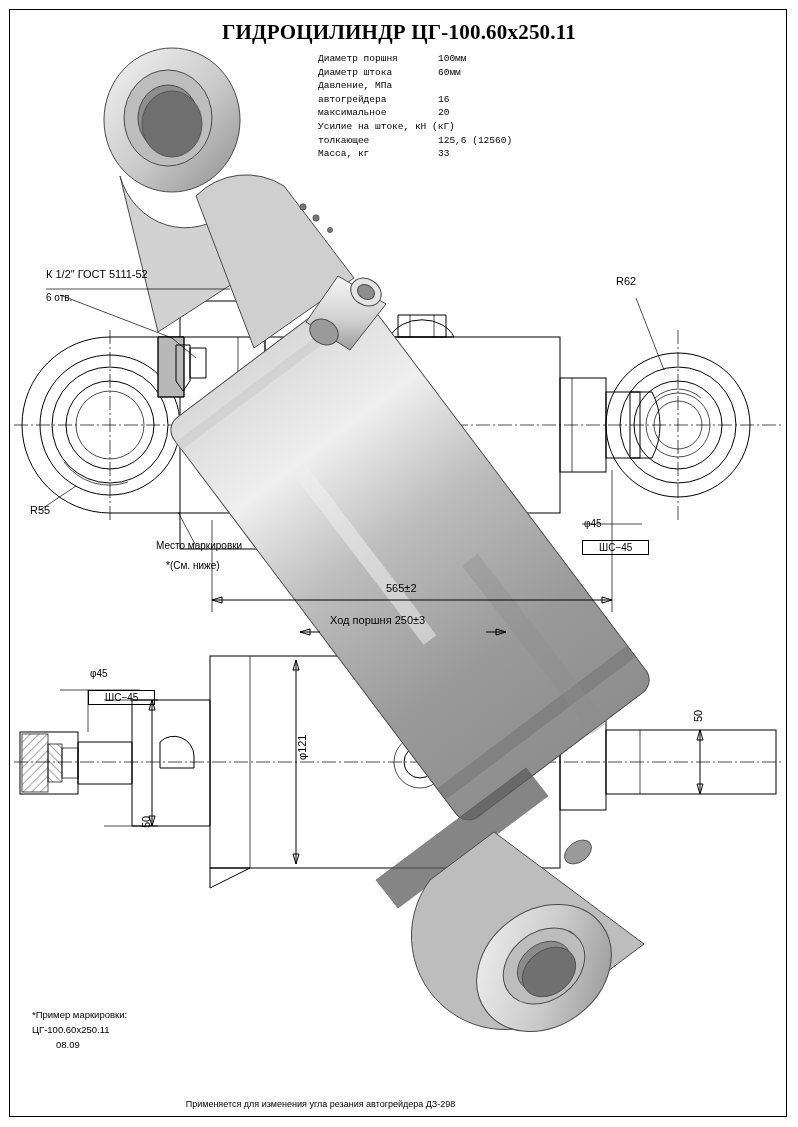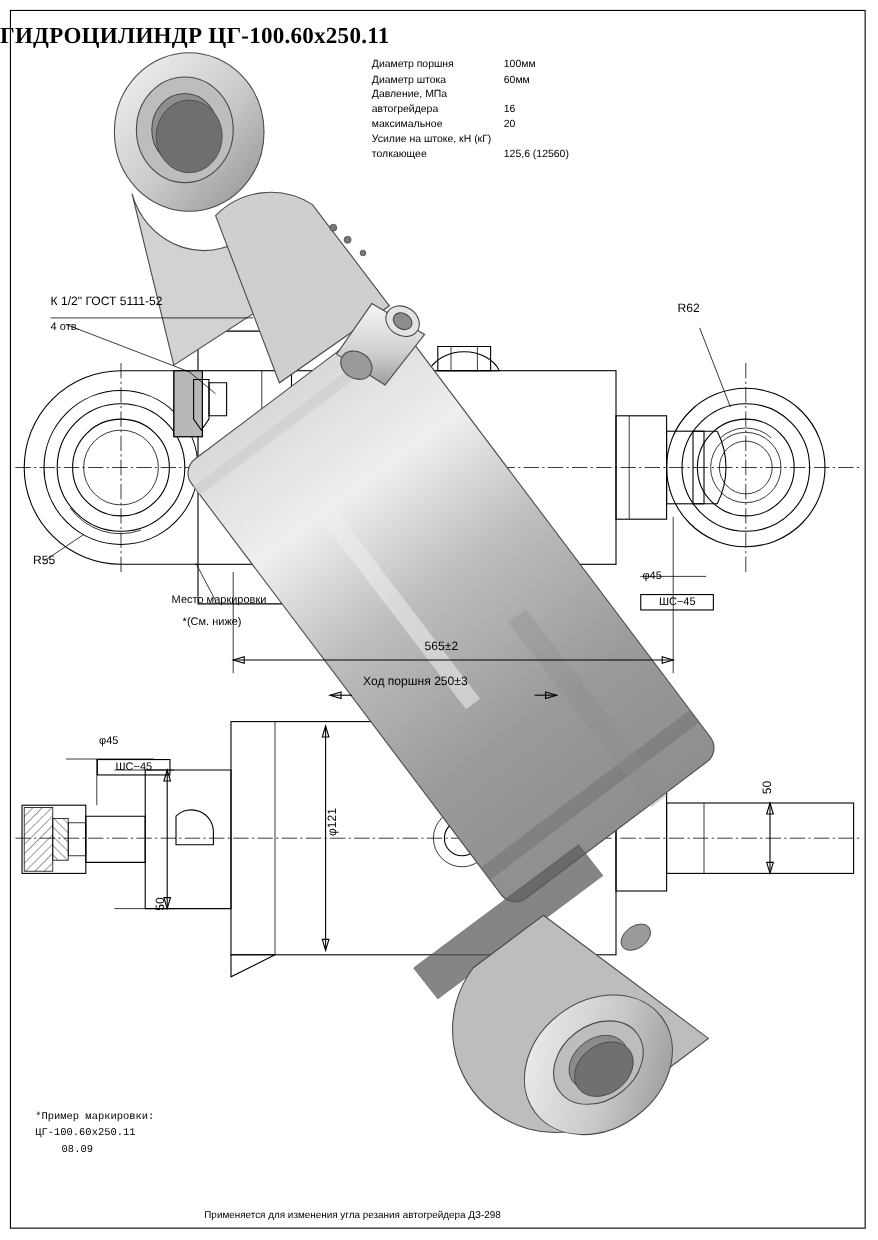--- a/index.html
+++ b/index.html
@@ -5,38 +5,38 @@
   html,body{margin:0;padding:0;background:#ffffff;}
   body{
     width:798px;height:1127px;position:relative;overflow:hidden;
     font-family:"Liberation Sans", sans-serif;
     color:#000;
   }
   .sheet{position:absolute;left:0;top:0;width:798px;height:1127px;}
   .frame{position:absolute;left:9px;top:9px;width:778px;height:1108px;border:1px solid #000;box-sizing:border-box;}
 
   .title{
-    position:absolute;left:0;top:20px;width:798px;
+    position:absolute;left:0;top:20px;width:798px;text-align:center;
     font-family:"Liberation Serif", serif;font-weight:bold;font-size:21px;letter-spacing:.2px;
   }
 
   
-  .spec{position:absolute;left:338px;top:52px;width:300px;font-size:9.5px;line-height:13.6px;}
+  .spec{position:absolute;left:318px;top:52px;width:300px;font-size:9.5px;line-height:13.6px;font-family:Liberation Mono, monospace;}
   .spec .row{position:relative;height:13.6px;white-space:nowrap;}
   .spec .k{position:absolute;left:0;}
   .spec .v{position:absolute;left:120px;}
 
   
   .lbl{position:absolute;font-size:11px;white-space:nowrap;}
   .lbl.s{font-size:10px;}
   .box{border:1px solid #000;padding:1px 16px;}
 
   .vert{transform:rotate(-90deg);transform-origin:left top;}
 
-  .note{position:absolute;font-size:9.5px;line-height:13px;white-space:nowrap;font-family:Liberation Mono, monospace;}
+  .note{position:absolute;font-size:9.5px;line-height:13px;white-space:nowrap;}
   .footer{position:absolute;left:0;top:1099px;width:641px;text-align:center;font-size:9px;}
 
   svg{position:absolute;left:0;top:0;width:798px;height:1127px;overflow:visible;}
   .ln{stroke:#000;fill:none;stroke-width:1;}
   .thin{stroke:#000;fill:none;stroke-width:.7;}
   .dash{stroke:#000;fill:none;stroke-width:.7;stroke-dasharray:14 3 2 3;}
   .hatch{fill:#b8b8b8;stroke:#000;stroke-width:.7;}
 </style>
 </head>
 <body>
@@ -68,20 +68,24 @@
       <span class="k">максимальное</span>
       <span class="v">20</span>
     </div>
     <div class="row">
       <span class="k">Усилие на штоке, кН (кГ)</span>
       <span class="v"></span>
     </div>
     <div class="row">
       <span class="k">толкающее</span>
       <span class="v">125,6 (12560)</span>
+    </div>
+    <div class="row">
+      <span class="k">Масса, кг</span>
+      <span class="v">33</span>
     </div>
   </div>
 
   <svg viewBox="0 0 798 1127">
 
     <defs>
       <linearGradient id="bodyGrad" x1="0" y1="0" x2="1" y2="0">
         <stop offset="0%" stop-color="#d9d9d9"></stop>
         <stop offset="22%" stop-color="#efefef"></stop>
         <stop offset="45%" stop-color="#bdbdbd"></stop>
@@ -262,21 +266,21 @@
       <line class="ln" x1="700" y1="730" x2="700" y2="794"></line>
       <path class="ln" fill="#000" d="M700,730 l-3,10 l6,0 z"></path>
       <path class="ln" fill="#000" d="M700,794 l-3,-10 l6,0 z"></path>
 
       <line class="thin" x1="88" y1="690" x2="88" y2="732"></line>
       <line class="thin" x1="60" y1="690" x2="140" y2="690"></line>
     </g>
   </svg>
 
   <div class="lbl" style="left:46px;top:268px;">К 1/2" ГОСТ 5111-52</div>
-  <div class="lbl s" style="left:46px;top:292px;">4 отв.</div>
+  <div class="lbl s" style="left:46px;top:292px;">6 отв.</div>
 
   <div class="lbl" style="left:616px;top:275px;">R62</div>
   <div class="lbl" style="left:30px;top:504px;">R55</div>
 
   <div class="lbl s" style="left:156px;top:540px;">Место маркировки</div>
   <div class="lbl s" style="left:166px;top:560px;">*(См. ниже)</div>
 
   <div class="lbl s" style="left:584px;top:518px;">φ45</div>
   <div class="lbl s box" style="left:582px;top:540px;">ШС−45</div>
 

